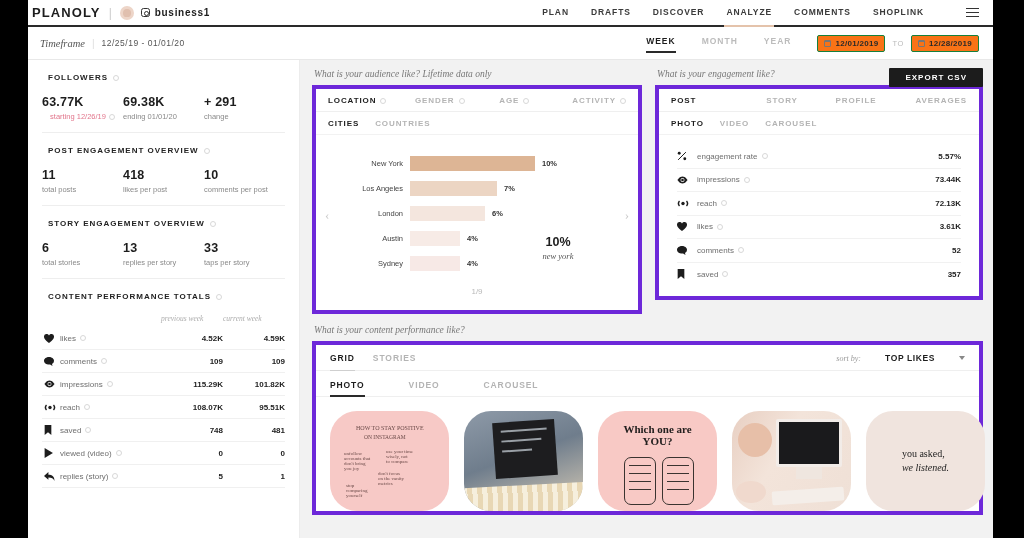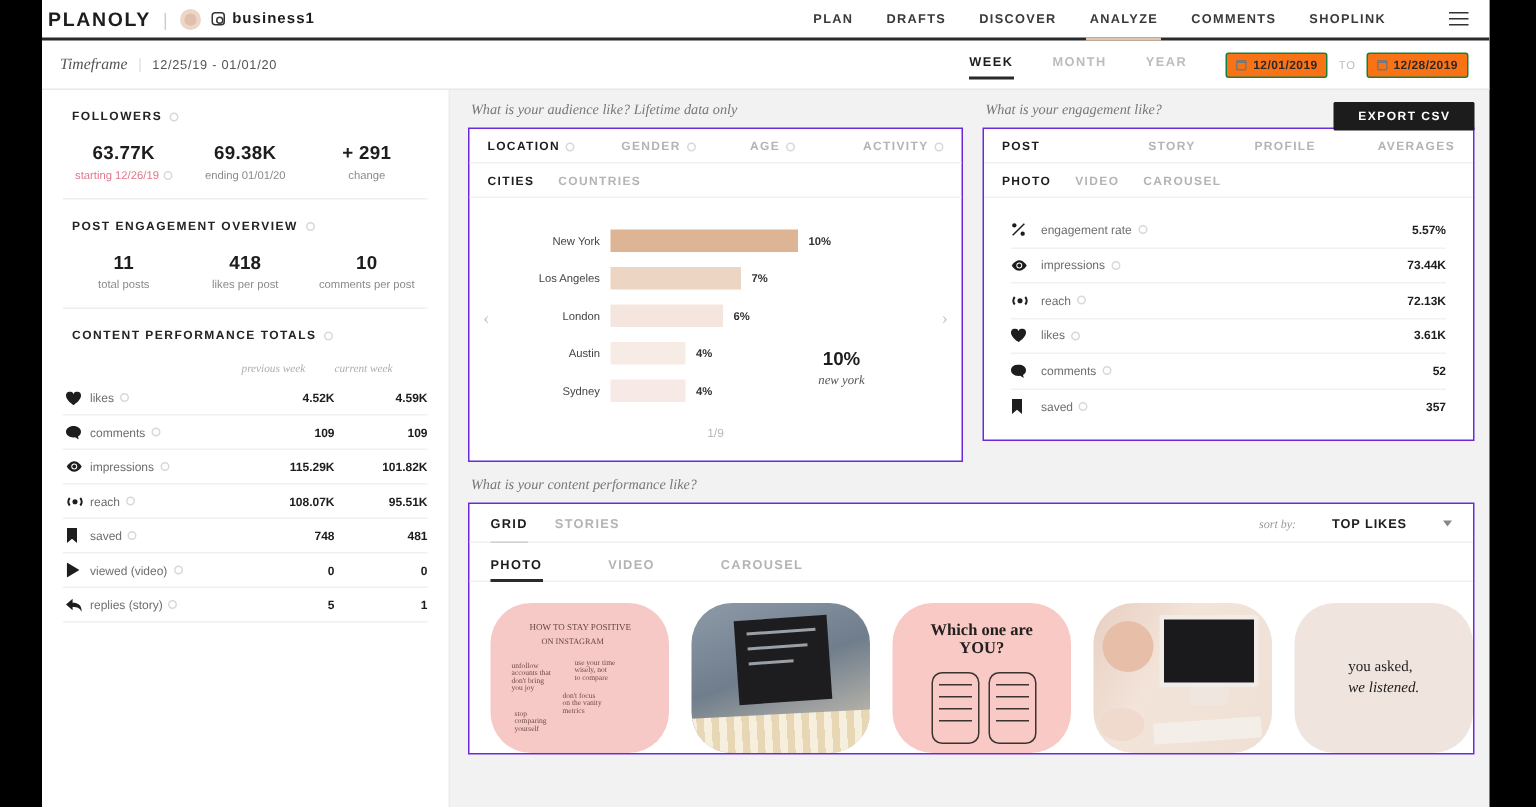--- a/index.html
+++ b/index.html
@@ -115,21 +115,21 @@
   .sect-title {
     font-size: 8px; font-weight: bold; letter-spacing: 1px;
     color: #232323; display: flex; align-items: center; gap: 5px;
     margin-bottom: 13px; padding-left: 6px;
   }
   .info-dot {
     width: 6px; height: 6px; border-radius: 50%;
     border: 1px solid #d8d8d8; flex: none;
   }
   .stat-row { display: flex; }
-  .stat { flex: 1; text-align: center; }
+  .stat { flex: 1; text-align: left; }
   .stat .big { font-size: 12.5px; font-weight: bold; color: #1d1d1d; letter-spacing: .2px; }
   .stat .sub { font-size: 7.5px; color: #8a8a8a; margin-top: 3px; }
   .stat .sub.pink { color: #e2768c; display: flex; align-items: center; justify-content: center; gap: 3px; }
 
   .cpt-head {
     display: flex; font-family: "Liberation Serif", serif; font-style: italic;
     font-size: 7.5px; color: #adadad; margin-bottom: 4px;
   }
   .cpt-head .c-label { flex: 1; }
   .cpt-head .c-val { width: 62px; }
@@ -139,21 +139,21 @@
   }
   .cpt-row:last-child { border-bottom: 1px solid #f0f0f0; }
   .cpt-row .ic { width: 18px; flex: none; display: flex; align-items: center; padding-left: 2px; }
   .cpt-row .nm {
     flex: 1; color: #6e6e6e; font-size: 8px;
     display: flex; align-items: center; gap: 4px;
   }
   .cpt-row .vl { width: 62px; text-align: right; font-size: 8px; font-weight: bold; color: #1d1d1d; }
 
   
-  .card { background: #fff; border: 1px solid #6d28d9; }
+  .card { background: #fff; border: 4px solid #6d28d9; }
   .card-q {
     font-family: "Liberation Serif", serif; font-style: italic;
     font-size: 9.5px; color: #777; margin-bottom: 6px; padding-left: 2px;
   }
   .toprow { display: flex; gap: 13px; }
   .col-aud { width: 330px; flex: none; }
   .col-eng { flex: 1; min-width: 0; }
   .qrow { display: flex; align-items: center; height: 16px; }
   .export-btn {
     background: #1c1c1c; color: #fff; font-size: 8px; font-weight: bold;
@@ -399,20 +399,40 @@
             <div class="big">418</div>
             <div class="sub">likes per post</div>
           </div>
           <div class="stat">
             <div class="big">10</div>
             <div class="sub">comments per post</div>
           </div>
         </div>
       </div>
 
+      <div class="sect">
+        <div class="sect-title">
+          <span>STORY ENGAGEMENT OVERVIEW</span>
+          <span class="info-dot"></span>
+        </div>
+        <div class="stat-row">
+          <div class="stat">
+            <div class="big">6</div>
+            <div class="sub">total stories</div>
+          </div>
+          <div class="stat">
+            <div class="big">13</div>
+            <div class="sub">replies per story</div>
+          </div>
+          <div class="stat">
+            <div class="big">33</div>
+            <div class="sub">taps per story</div>
+          </div>
+        </div>
+      </div>
 
       <div style="padding-top:13px">
         <div class="sect-title">
           <span>CONTENT PERFORMANCE TOTALS</span>
           <span class="info-dot"></span>
         </div>
         <div class="cpt-head">
           <span class="c-label"></span>
           <span class="c-val">previous week</span>
           <span class="c-val">current week</span>

